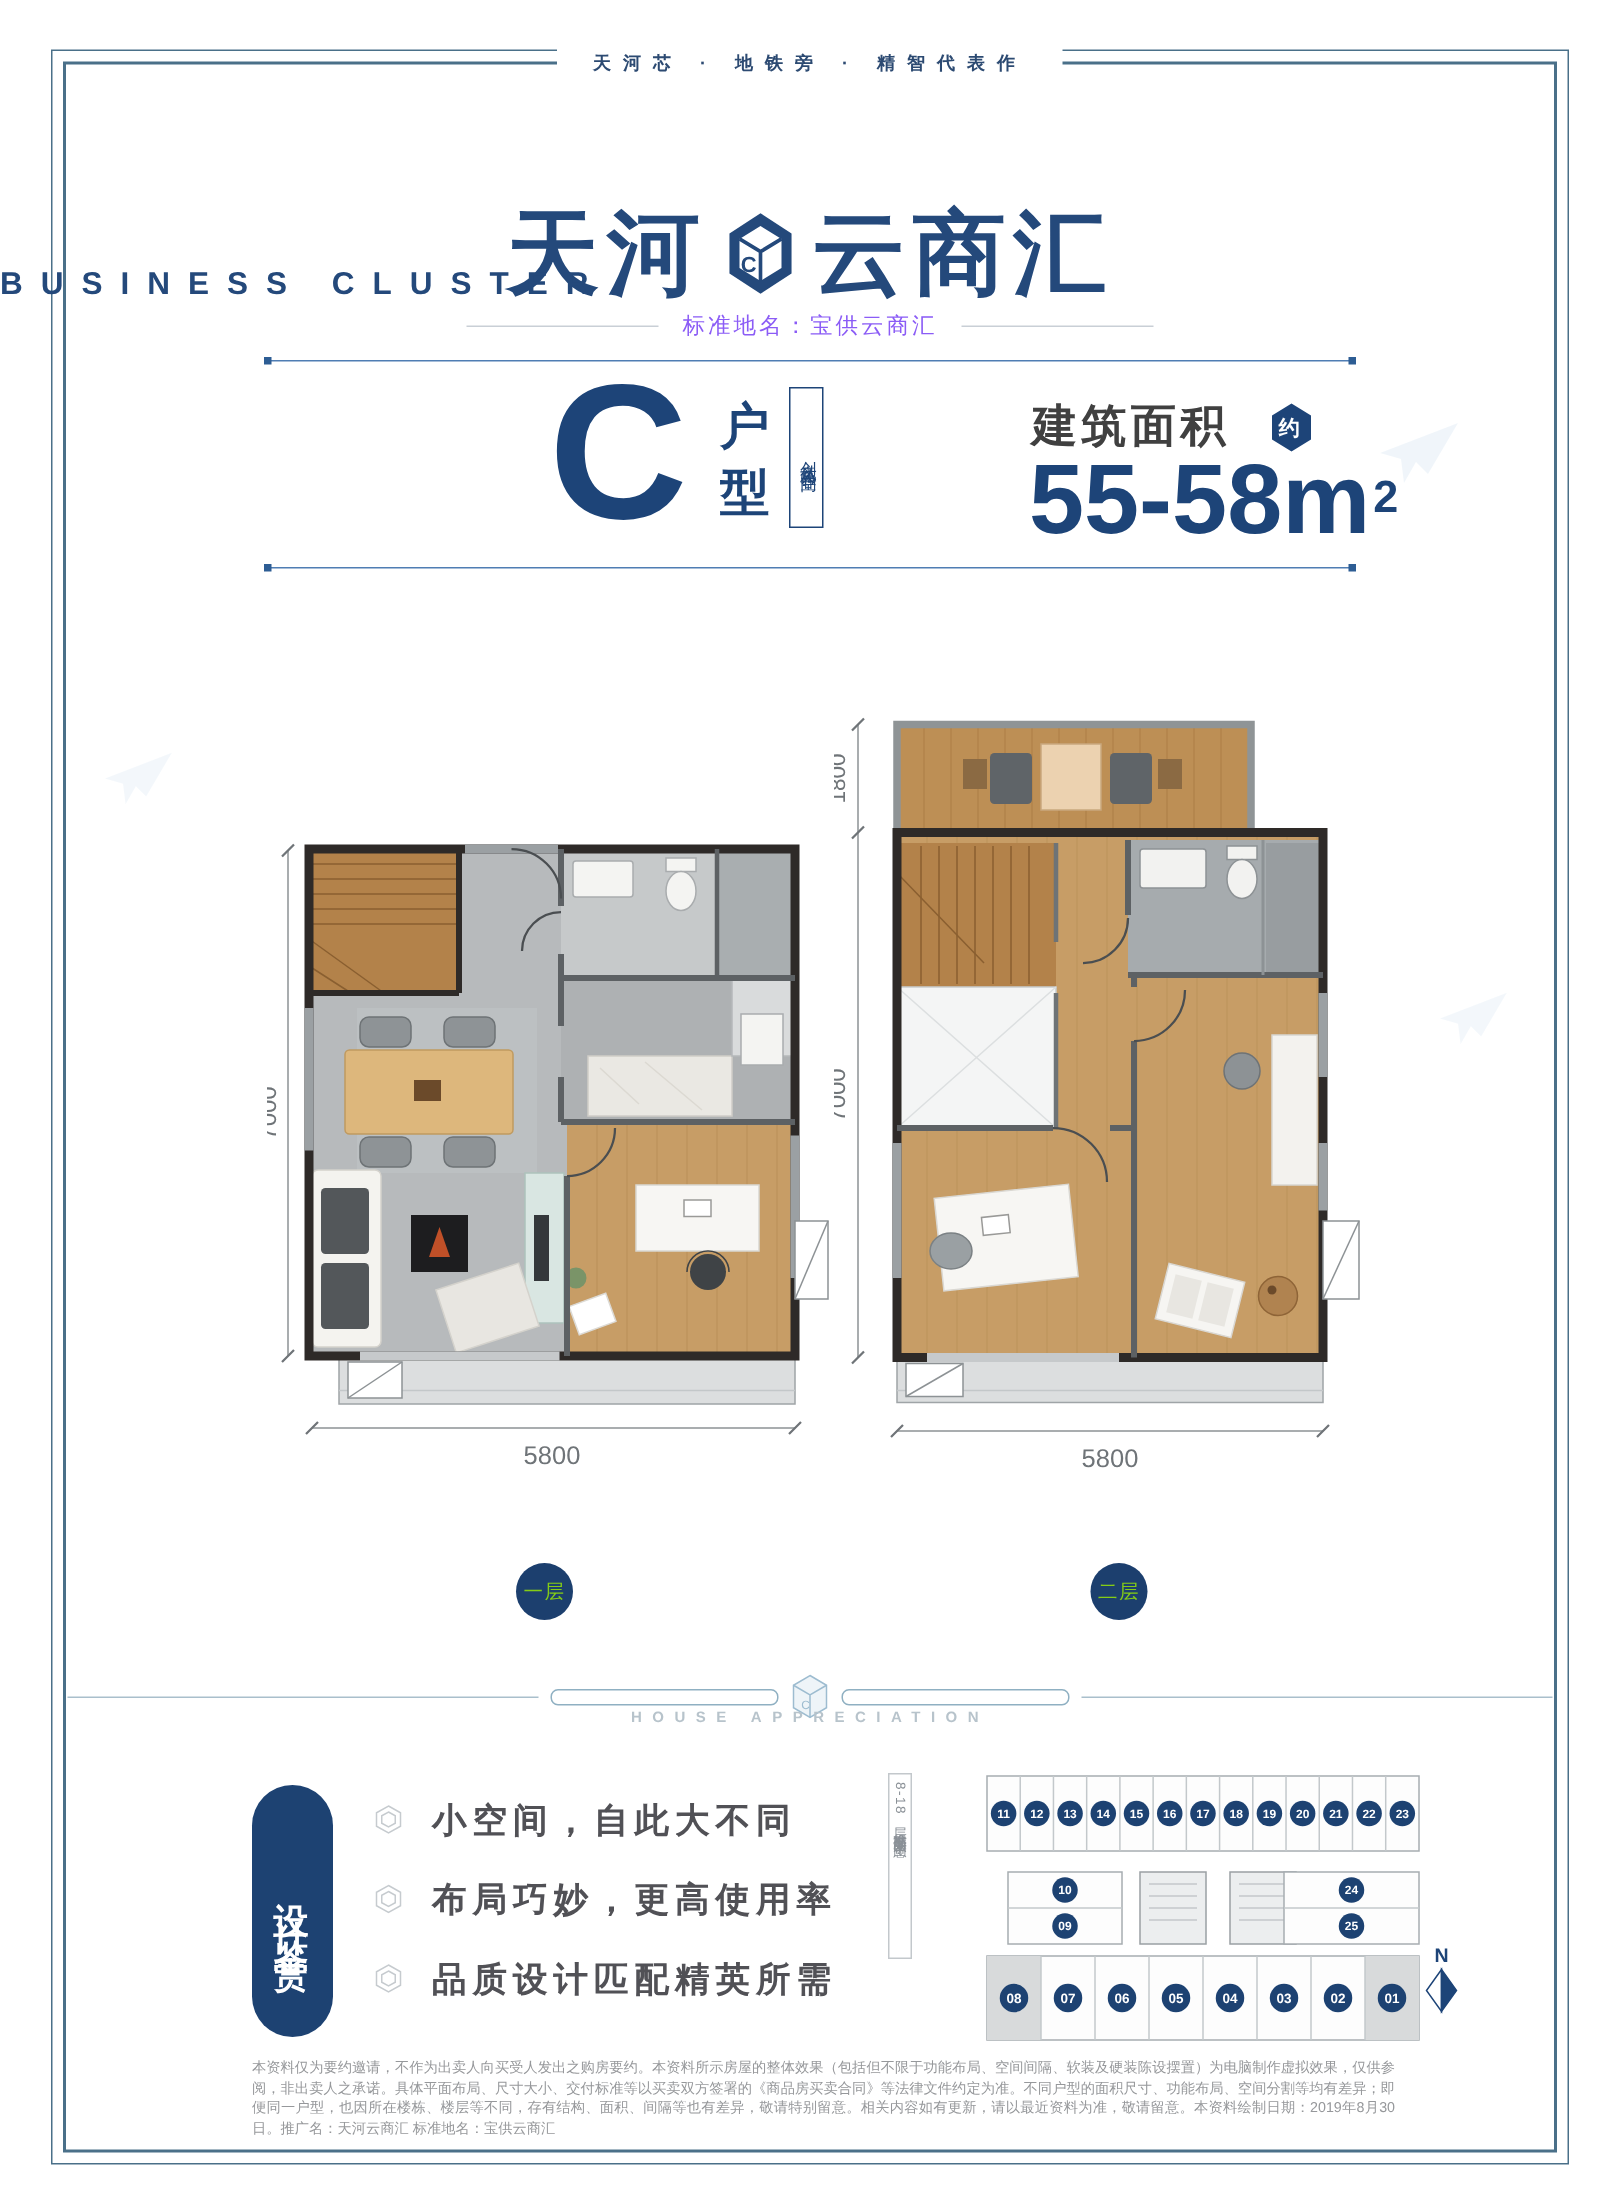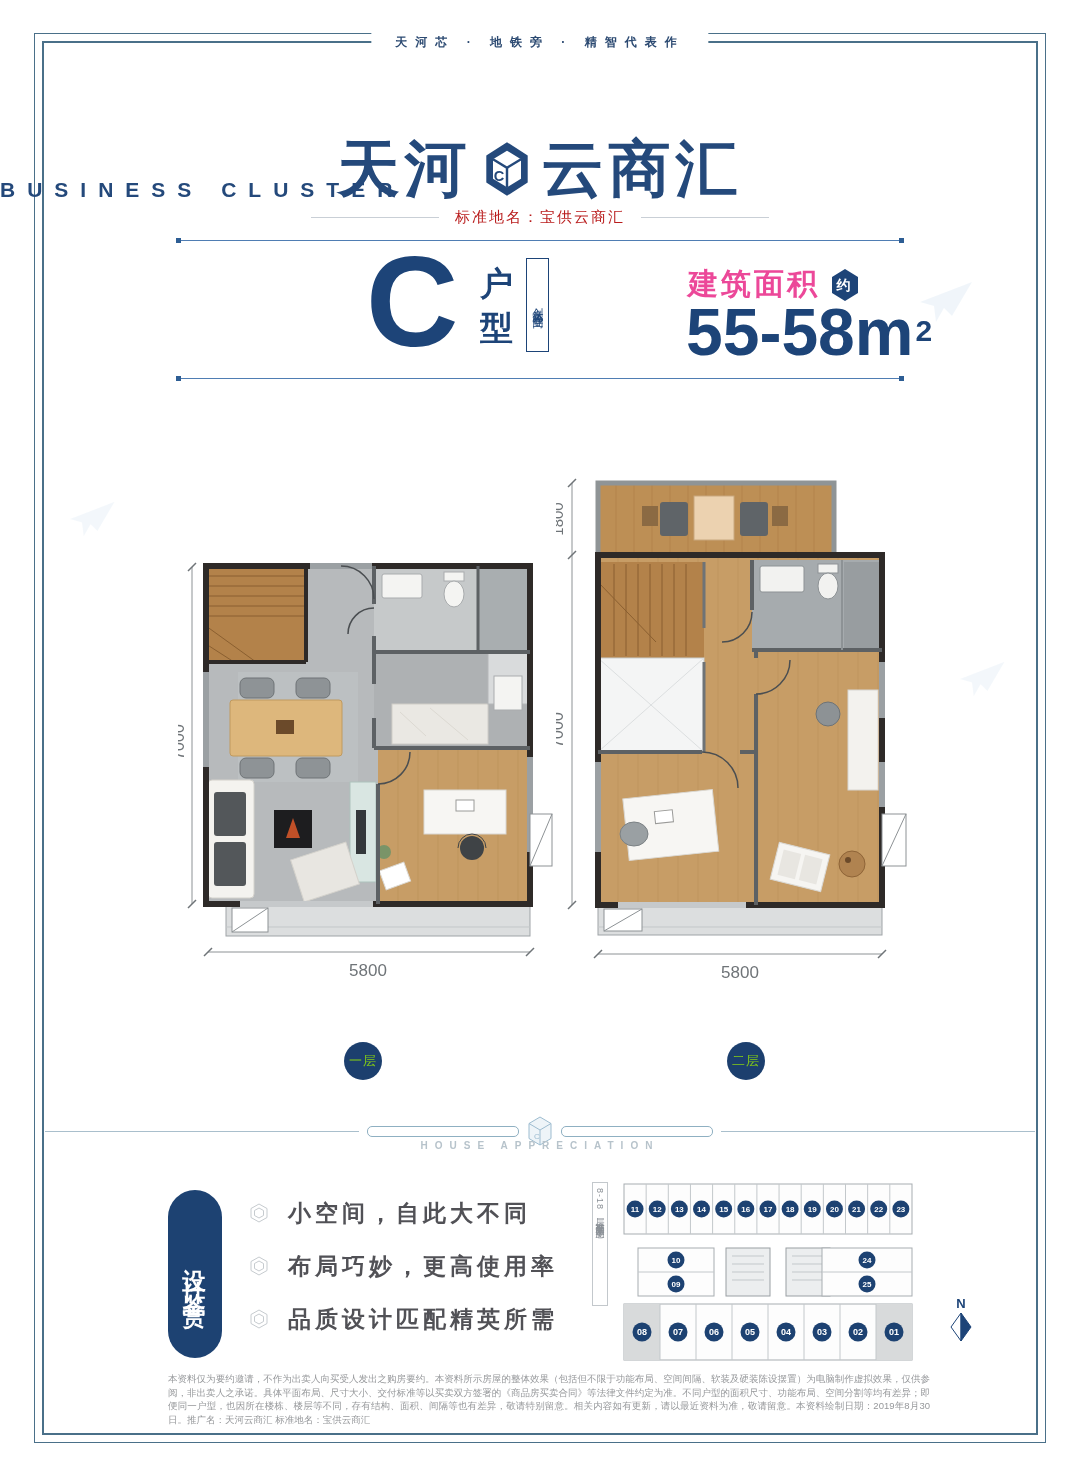--- a/index.html
+++ b/index.html
@@ -10,32 +10,32 @@
   .frame-inner{position:absolute;left:42px;top:41px;right:42px;bottom:30px;border:2px solid #4a7089;}
   .tagline-box{position:absolute;top:28px;left:50%;transform:translateX(-50%);background:#fff;
         padding:0 24px;height:28px;line-height:28px;white-space:nowrap;
         color:#2c4a72;font-size:12px;font-weight:bold;letter-spacing:8px;z-index:3;}
   
   .logo-row{position:absolute;top:88px;left:0;width:100%;display:flex;justify-content:center;
         align-items:center;gap:10px;color:#24497b;font-weight:bold;font-size:62px;letter-spacing:5px;margin-top:39px;}
   .logo-sub{position:absolute;top:178px;left:0;width:100%;text-align:left;color:#24497b;
         font-weight:bold;font-size:21px;letter-spacing:12px;}
   .std-row{position:absolute;top:208px;left:0;width:100%;display:flex;justify-content:center;
-        align-items:center;gap:16px;color:#b91c1c;font-size:15px;letter-spacing:2px;}
+        align-items:center;gap:16px;color:#8b5cf6;font-size:15px;letter-spacing:2px;}
   .std-row .hline{width:128px;height:1px;background:#c9cfd6;}
   
   .sec-line{position:absolute;left:178px;right:178px;height:1px;background:#4f7db3;}
   .sec-line::before,.sec-line::after{content:"";position:absolute;top:-2px;width:5px;height:5px;background:#2d5d94;}
   .sec-line::before{left:-2px;} .sec-line::after{right:-2px;}
   .big-c{position:absolute;left:366px;top:238px;font-size:128px;line-height:1;font-weight:bold;color:#1d4478;}
   .type-chars{position:absolute;left:480px;top:262px;color:#1d4478;font-weight:bold;font-size:33px;line-height:44px;}
   .creative-badge{position:absolute;left:526px;top:258px;border:1px solid #1d4478;color:#1d4478;
         writing-mode:vertical-rl;font-size:11px;letter-spacing:2px;padding:6px 3px;height:80px;text-align:center;}
-  .area-row{position:absolute;left:688px;top:264px;display:flex;align-items:center;gap:10px;
-        color:#ec4899;font-weight:bold;font-size:30px;letter-spacing:3px;}
+  .area-row{position:absolute;left:688px;top:264px;display:flex;align-items:center;gap:26px;
+        color:#404040;font-weight:bold;font-size:30px;letter-spacing:3px;}
   .area-value{position:absolute;left:686px;top:294px;color:#1d4478;font-weight:bold;font-size:66px;letter-spacing:0;}
   .area-value sup{font-size:30px;vertical-align:14px;margin-left:2px;}
   
   .plan1{position:absolute;left:178px;top:552px;}
   .plan2{position:absolute;left:556px;top:462px;}
   .floor-badge{position:absolute;width:38px;height:38px;border-radius:50%;background:#1c3f6e;color:#84cc16;
         font-size:13px;display:flex;align-items:center;justify-content:center;letter-spacing:1px;}
   .fb1{left:344px;top:1042px;} .fb2{left:727px;top:1042px;}
   
   .divider{position:absolute;top:1116px;left:45px;right:45px;display:flex;align-items:center;justify-content:center;gap:8px;}
@@ -46,21 +46,21 @@
   
   .design-tab{position:absolute;left:168px;top:1190px;width:54px;height:168px;background:#1d4272;border-radius:27px;
         color:#fff;display:flex;align-items:center;justify-content:center;}
   .design-tab span{writing-mode:vertical-rl;font-size:23px;font-weight:bold;letter-spacing:12px;}
   .bullets{position:absolute;left:250px;top:1194px;width:350px;}
   .bullet-row{display:flex;align-items:center;gap:20px;height:38px;margin-bottom:15px;}
   .bullet-text{color:#515156;font-size:23px;font-weight:bold;letter-spacing:4px;white-space:nowrap;}
   
   .plate-side-label{position:absolute;left:592px;top:1182px;border:1px solid #c3c8cc;color:#8a9096;
         writing-mode:vertical-rl;font-size:9px;line-height:10px;letter-spacing:1px;padding:5px 2px;height:112px;}
-  .plate-svg{position:absolute;left:618px;top:1176px;}
+  .plate-svg{position:absolute;left:652px;top:1176px;}
   .north{position:absolute;left:946px;top:1296px;width:30px;text-align:center;color:#1d4478;
         font-size:13px;font-weight:bold;}
   
   .disclaimer{position:absolute;left:168px;top:1372px;width:762px;color:#96989b;font-size:9.5px;
         line-height:13.5px;text-align:justify;}
   
   .watermark{position:absolute;opacity:.5;}
   svg text{font-family:"Liberation Sans","DejaVu Sans",sans-serif;}
 </style>
 </head>

